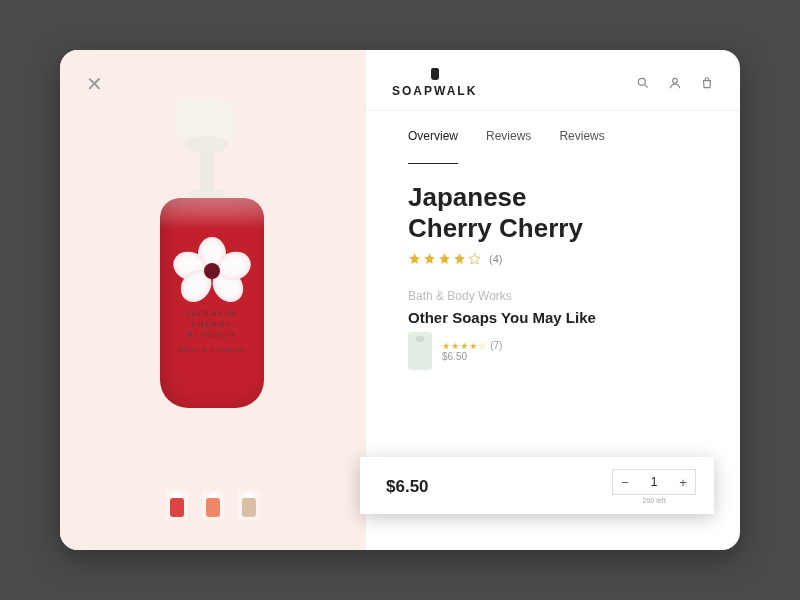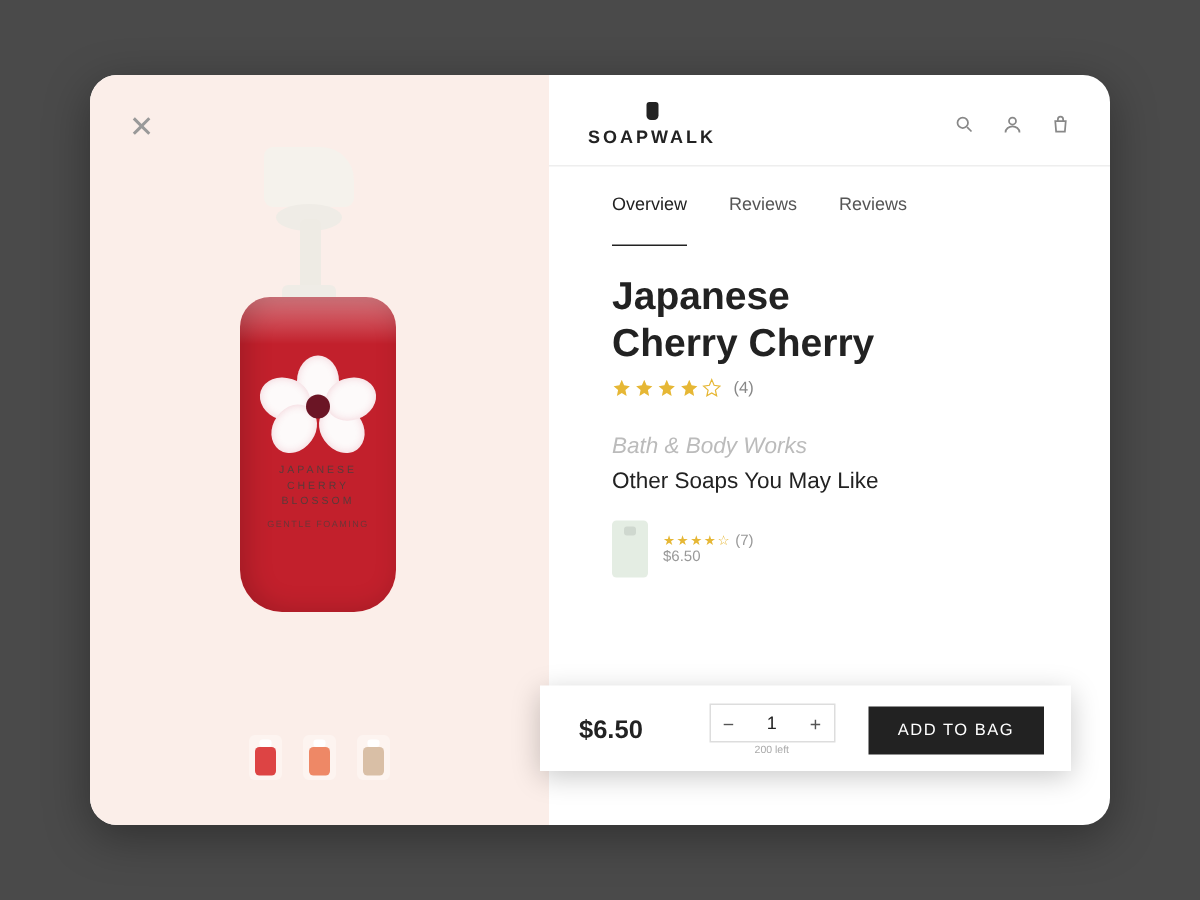--- a/index.html
+++ b/index.html
@@ -160,23 +160,23 @@
   .ic { width:14px; height:14px; cursor:pointer; color:#888; }
   .tabs { display:flex; gap:28px; padding:18px 26px 10px 42px; }
   .tab { font-size:12px; color:#555; cursor:pointer; padding-bottom:20px; }
   .tab.active { color:#222; border-bottom:1px solid #222; }
   .content { padding: 8px 42px 0 42px; }
   .title { font-size:26px; font-weight:700; line-height:1.2; margin-bottom:8px; }
   .rating-row { display:flex; align-items:center; gap:8px; margin-bottom:24px; }
   .stars { display:flex; gap:2px; }
   .star { width:13px; height:13px; }
   .count { font-size:11px; color:#888; }
-  .brand { font-size:15px; color:#bbb; margin-bottom:6px;font-style:italic; }
+  .brand { font-size:12px; color:#bbb; margin-bottom:6px; }
   .desc { font-size:11px; color:#777; line-height:1.5; max-width:260px; margin-bottom:26px; }
-  .rec-title { font-size:15px; font-weight:400; margin-bottom:18px; }
+  .rec-title { font-size:15px; font-weight:700; margin-bottom:6px; }
   .rec-item {
     display:flex; align-items:center; gap:10px;
     font-size:10px; color:#999;
   }
   .rec-thumb { width:24px; height:38px; background:#e4ede3; border-radius:3px; position:relative; }
   .rec-thumb::before { content:''; position:absolute; top:4px; left:8px; width:8px; height:6px; background:#cfd8cf; border-radius:2px; }
   .rec-stars { color:#e6b735; letter-spacing:1px; font-size:9px; }
 
   .buybar {
     position:absolute;
@@ -302,16 +302,15 @@
     <div class="buybar">
       <div class="price">$6.50</div>
       <div class="qty">
         <div class="qtyrow">
           <div class="qbtn">−</div>
           <div class="qval">1</div>
           <div class="qbtn">+</div>
         </div>
         <div class="stock">200 left</div>
       </div>
-      <button class="addbtn">ADD TO BAG</button>
     </div>
   </div>
 </div>
 
 </body></html>

